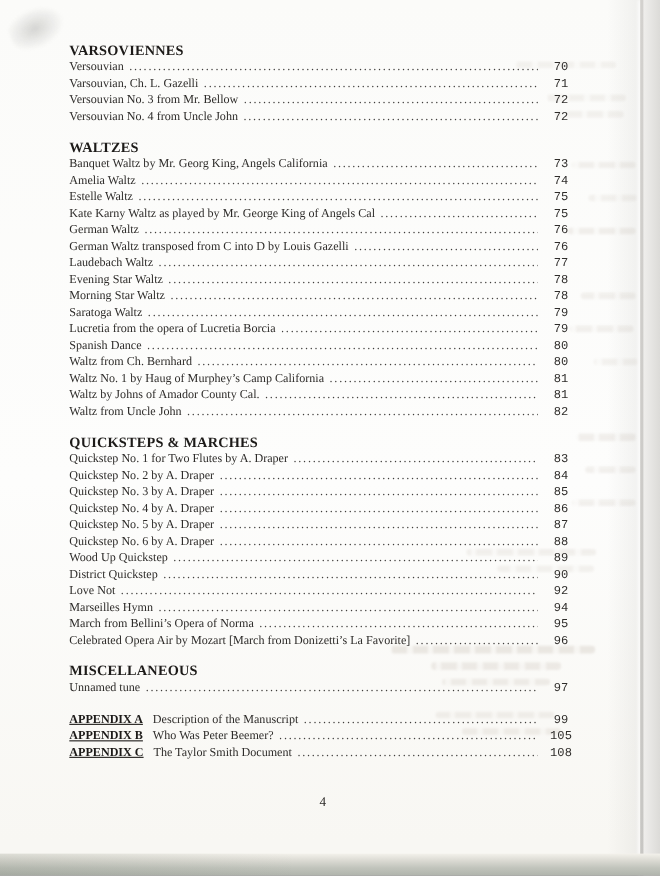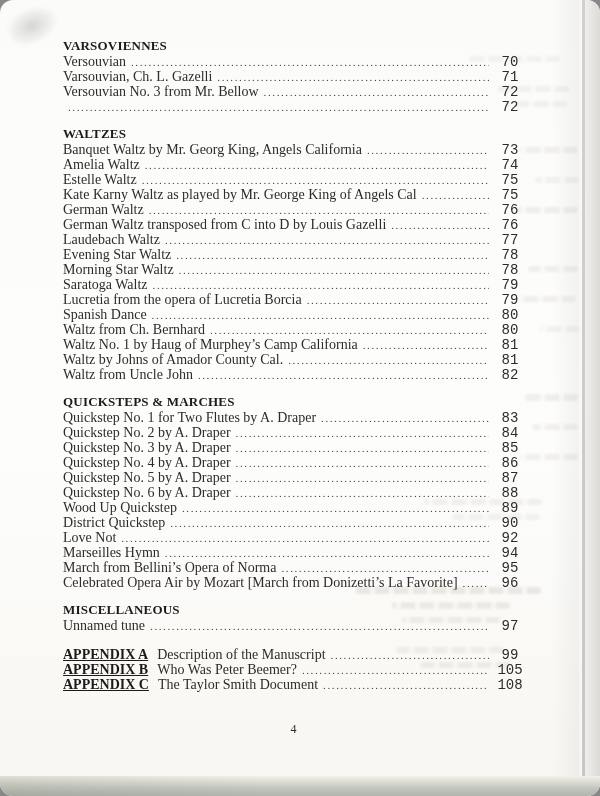--- a/index.html
+++ b/index.html
@@ -2,21 +2,20 @@
 <html><head>
 <meta charset="utf-8">
 <style>
   html, body { margin: 0; padding: 0; background: #888; }
   .scan {
     position: relative;
     width: 600px; height: 796px;
     overflow: hidden;
     background: linear-gradient(180deg, #fbfbf9 0%, #fdfdfc 55%, #f8f7f3 96%);
     font-family: "Liberation Serif", serif;
-    border-radius: 13px;
   }
 
   
   .smudge {
     position: absolute; left: 8px; top: 6px; width: 52px; height: 38px;
     background: radial-gradient(ellipse at 45% 50%, rgba(125,125,122,0.30), rgba(125,125,122,0) 68%);
     transform: rotate(-24deg); filter: blur(1px); z-index: 1;
   }
   .bleed-layer { position: absolute; inset: 0; z-index: 1; }
   .bleed {
@@ -28,21 +27,21 @@
   
   .content { position: absolute; left: 63px; top: 38px; width: 461px; z-index: 2; }
   .heading {
     font-weight: 700; font-size: 13px; line-height: 16px;
     color: #1d1b19; letter-spacing: 0.2px;
   }
   .section + .section { margin-top: 12px; }
   .row {
     display: flex; align-items: baseline;
     height: 15px; line-height: 15px;
-    font-size: 14px; color: #2e2c2a;
+    font-size: 11px; color: #2e2c2a;
   }
   .title { white-space: nowrap; }
   .leader { flex: 1; overflow: hidden; white-space: nowrap; margin: 0 7px 0 5px; color: #403e3c; }
   .leader::after {
     font-size: 11px; letter-spacing: 1.6px;
     content: "........................................................................................................................................................................";
   }
   .pagenum { min-width: 28px; text-align: center; font-family: Liberation Mono, monospace; }
   .appendices { margin-top: 14px; }
   .app-label { font-weight: 700; white-space: nowrap; margin-right: 9px; color: #1d1b19; text-decoration: underline; }
@@ -113,20 +112,21 @@
             <span class="title">Varsouvian, Ch. L. Gazelli</span>
             <span class="leader"></span>
             <span class="pagenum">71</span>
           </div>
           <div class="row">
             <span class="title">Versouvian No. 3 from Mr. Bellow</span>
             <span class="leader"></span>
             <span class="pagenum">72</span>
           </div>
           <div class="row">
+            <span class="title">Versouvian No. 4 from Uncle John</span>
             <span class="leader"></span>
             <span class="pagenum">72</span>
           </div>
         </div>
         <div class="section">
           <div class="heading">WALTZES</div>
           <div class="row">
             <span class="title">Banquet Waltz by Mr. Georg King, Angels California</span>
             <span class="leader"></span>
             <span class="pagenum">73</span>

